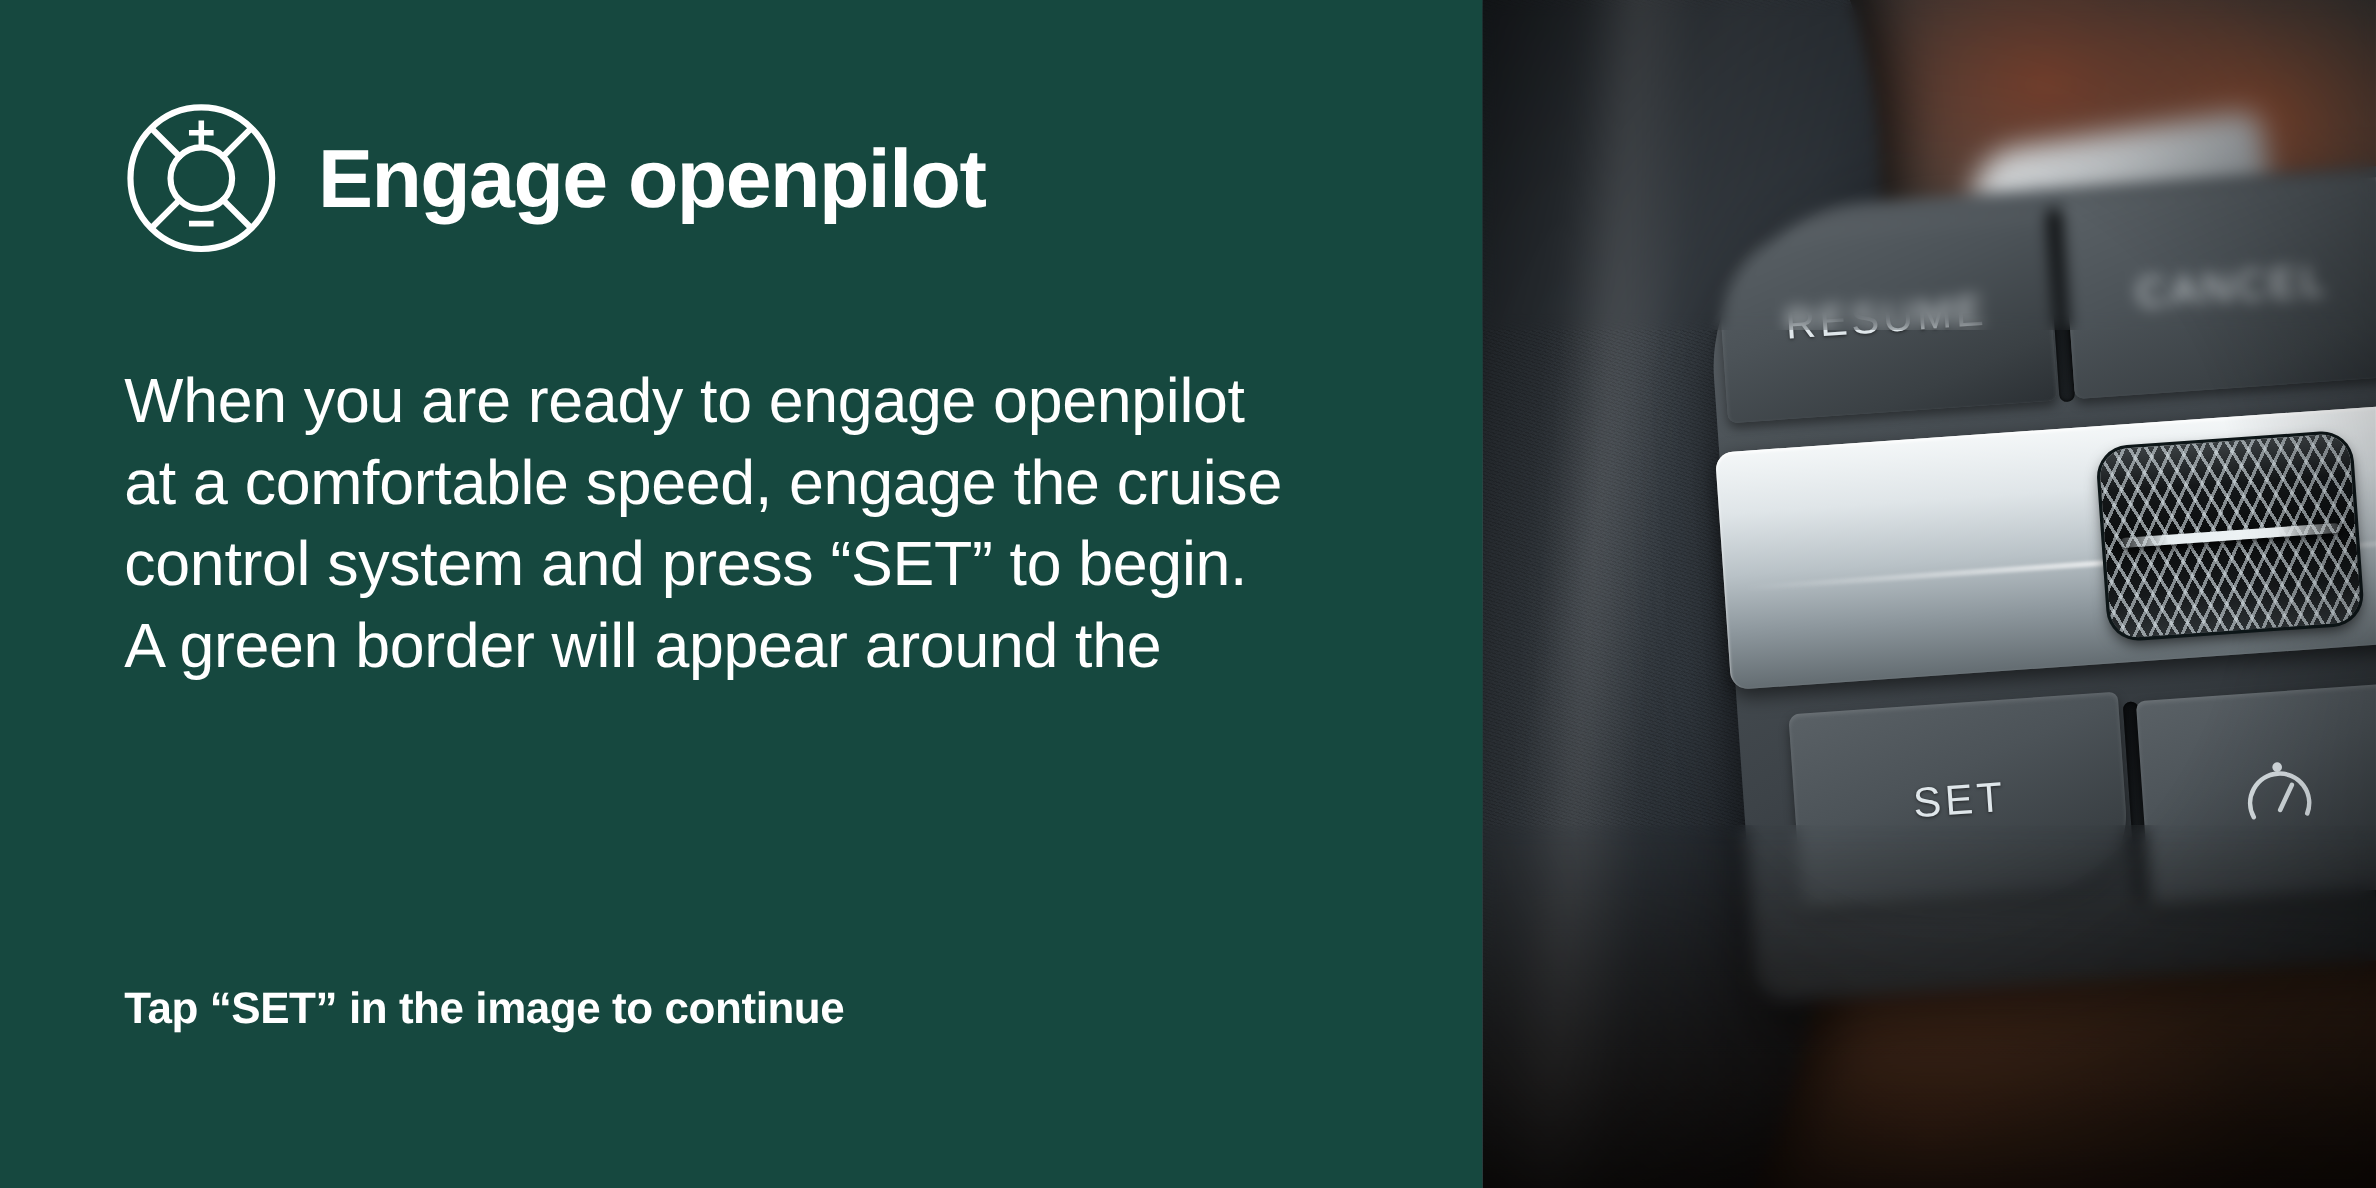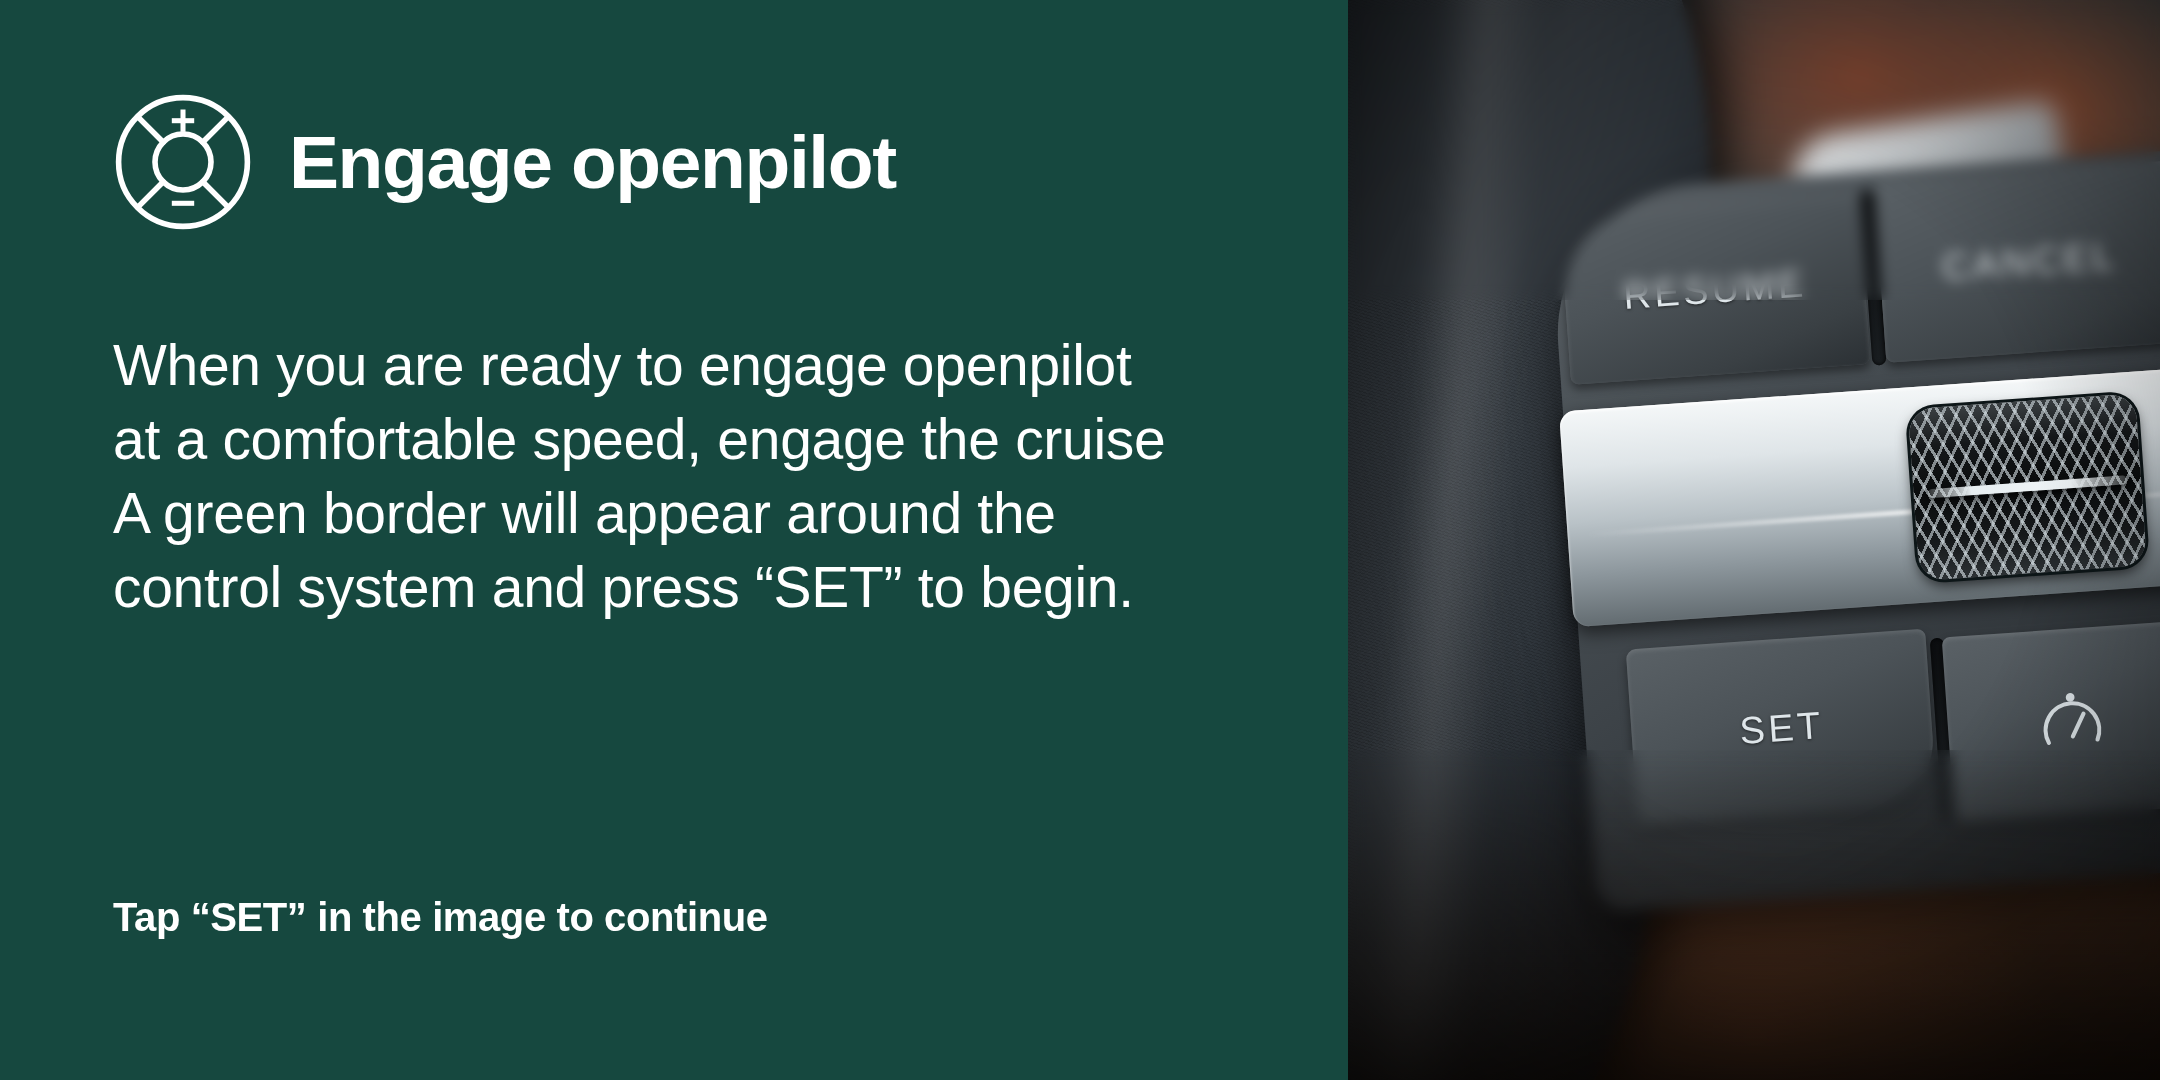--- a/index.html
+++ b/index.html
@@ -267,22 +267,22 @@
         <line x1="42" y1="20.5" x2="58" y2="20.5" stroke="#ffffff" stroke-width="3.6" stroke-linecap="butt"></line>
         <line x1="50" y1="12.5" x2="50" y2="28.5" stroke="#ffffff" stroke-width="3.6" stroke-linecap="butt"></line>
         <line x1="42" y1="79.5" x2="58" y2="79.5" stroke="#ffffff" stroke-width="3.6" stroke-linecap="butt"></line>
       </svg>
       <h1 class="title">Engage openpilot</h1>
     </div>
 
     <div class="body-copy">
       <span class="line">When you are ready to engage openpilot</span>
       <span class="line">at a comfortable speed, engage the cruise</span>
+      <span class="line">control system and press “SET” to begin.</span>
       <span class="line">A green border will appear around the</span>
-      <span class="line">control system and press “SET” to begin.</span>
     </div>
 
     <div class="cta">Tap “SET” in the image to continue</div>
   </section>
 
   <section class="photo">
 
     <div class="bg-bokeh"></div>
     <div class="paddle-shadow"></div>
     <div class="paddle"></div>

